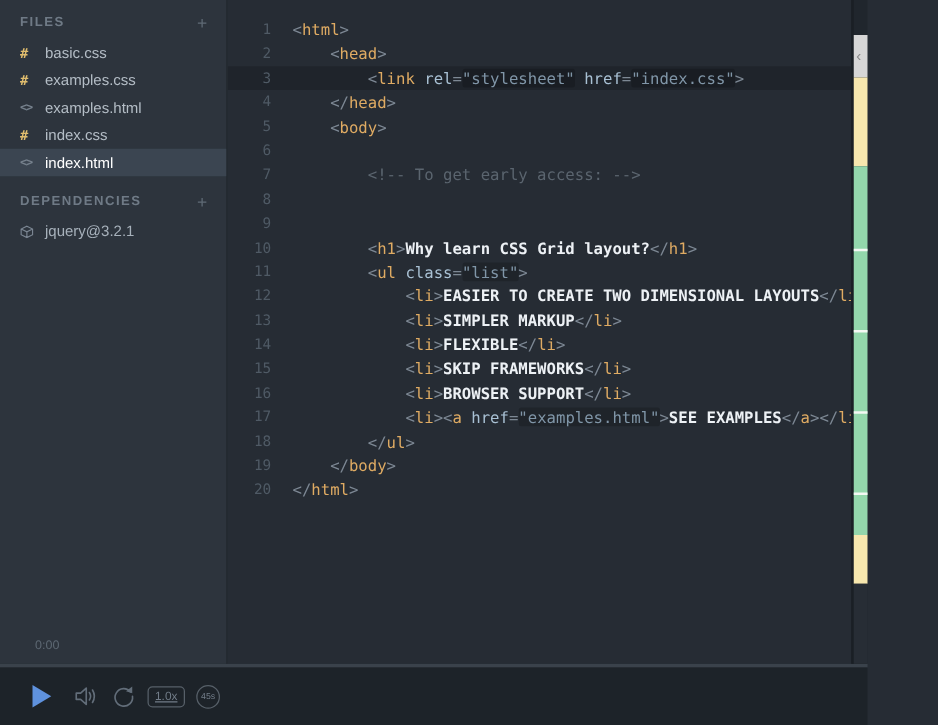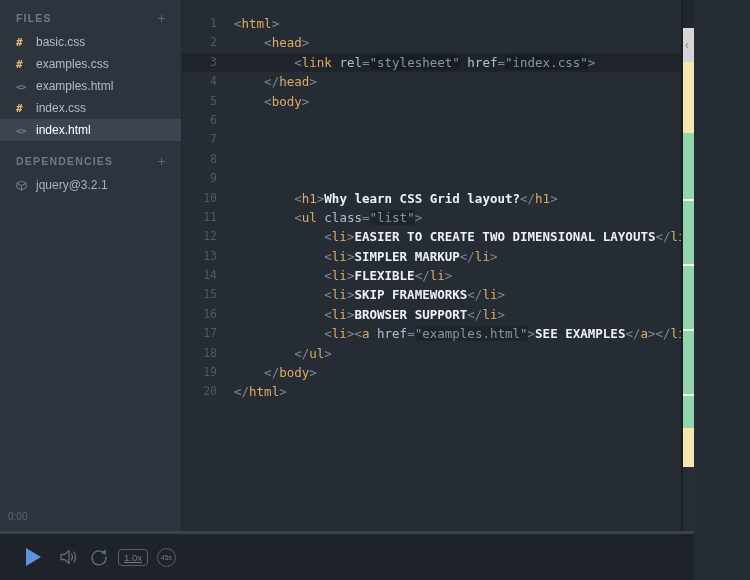--- a/index.html
+++ b/index.html
@@ -47,21 +47,21 @@
   .pv-top { height:28px; }
   .pv-toolbar { height:34px; background:var(--preview-toolbar,#d6d6d6); display:flex; align-items:center; }
   .pv-arrow { color:#8a8a8a; font-size:12px; padding-left:2px; cursor:pointer; }
   .pv-yellow { height:71px; background:var(--preview-yellow,#f7e7ae); }
   .pv-green { height:295px; background:var(--preview-green,#93d6ab); position:relative; }
   .pv-divider { position:absolute; left:0; right:0; height:2px; background:#f4f7f3; }
   .pv-yellow2 { height:39px; background:var(--preview-yellow,#f7e7ae); }
   .pv-rest { flex:1; background:#272d35; }
 
   
-  .timestamp { position:absolute; left:8px; top:511px; font-size:10px; color:#5d6873; }
+  .timestamp { position:absolute; left:28px; top:511px; font-size:10px; color:#5d6873; }
 
   
   .progress { height:3px; background:#3a424b; cursor:pointer; }
   .player { height:46px; background:#1d2329; display:flex; align-items:center; padding-left:26px; }
   .play-btn { width:0; height:0; border-left:15px solid var(--accent-play,#5f92de);
       border-top:9px solid transparent; border-bottom:9px solid transparent; cursor:pointer; margin-right:19px; }
   .ctl { display:flex; align-items:center; justify-content:center; margin-right:9px; cursor:pointer;
       color:#626d79; }
   .speed-btn { border:1px solid #576069; border-radius:4px; font-size:9.5px; padding:2px 5px; color:#717c88;text-decoration:underline; }
   .skip-btn { border:1px solid #576069; border-radius:50%; width:19px; height:19px; font-size:7px; color:#717c88; }
@@ -120,21 +120,21 @@
     </div>
 
     <div class="editor">
       <div id="code-lines">
           <div class="code-line"><span class="gutter">1</span><span class="code"><span class="tk-w"></span><span class="tk-p">&lt;</span><span class="tk-t">html</span><span class="tk-p">&gt;</span></span></div>
           <div class="code-line"><span class="gutter">2</span><span class="code"><span class="tk-w">    </span><span class="tk-p">&lt;</span><span class="tk-t">head</span><span class="tk-p">&gt;</span></span></div>
           <div class="code-line active"><span class="gutter">3</span><span class="code"><span class="tk-w">        </span><span class="tk-p">&lt;</span><span class="tk-t">link</span><span class="tk-w"> </span><span class="tk-a">rel</span><span class="tk-p">=</span><span class="tk-s">"stylesheet"</span><span class="tk-w"> </span><span class="tk-a">href</span><span class="tk-p">=</span><span class="tk-s">"index.css"</span><span class="tk-p">&gt;</span></span></div>
           <div class="code-line"><span class="gutter">4</span><span class="code"><span class="tk-w">    </span><span class="tk-p">&lt;/</span><span class="tk-t">head</span><span class="tk-p">&gt;</span></span></div>
           <div class="code-line"><span class="gutter">5</span><span class="code"><span class="tk-w">    </span><span class="tk-p">&lt;</span><span class="tk-t">body</span><span class="tk-p">&gt;</span></span></div>
           <div class="code-line"><span class="gutter">6</span><span class="code"><span class="tk-w"></span></span></div>
-          <div class="code-line"><span class="gutter">7</span><span class="code"><span class="tk-w">        </span></span></div>
+          <div class="code-line"><span class="gutter">7</span><span class="code"><span class="tk-w">        </span><span class="tk-c">&lt;!-- To get early access: --&gt;</span></span></div>
           <div class="code-line"><span class="gutter">8</span><span class="code"><span class="tk-w">        </span></span></div>
           <div class="code-line"><span class="gutter">9</span><span class="code"><span class="tk-w"></span></span></div>
           <div class="code-line"><span class="gutter">10</span><span class="code"><span class="tk-w">        </span><span class="tk-p">&lt;</span><span class="tk-t">h1</span><span class="tk-p">&gt;</span><span class="tk-x">Why learn CSS Grid layout?</span><span class="tk-p">&lt;/</span><span class="tk-t">h1</span><span class="tk-p">&gt;</span></span></div>
           <div class="code-line"><span class="gutter">11</span><span class="code"><span class="tk-w">        </span><span class="tk-p">&lt;</span><span class="tk-t">ul</span><span class="tk-w"> </span><span class="tk-a">class</span><span class="tk-p">=</span><span class="tk-s">"list"</span><span class="tk-p">&gt;</span></span></div>
           <div class="code-line"><span class="gutter">12</span><span class="code"><span class="tk-w">            </span><span class="tk-p">&lt;</span><span class="tk-t">li</span><span class="tk-p">&gt;</span><span class="tk-x">EASIER TO CREATE TWO DIMENSIONAL LAYOUTS</span><span class="tk-p">&lt;/</span><span class="tk-t">li</span><span class="tk-p">&gt;</span></span></div>
           <div class="code-line"><span class="gutter">13</span><span class="code"><span class="tk-w">            </span><span class="tk-p">&lt;</span><span class="tk-t">li</span><span class="tk-p">&gt;</span><span class="tk-x">SIMPLER MARKUP</span><span class="tk-p">&lt;/</span><span class="tk-t">li</span><span class="tk-p">&gt;</span></span></div>
           <div class="code-line"><span class="gutter">14</span><span class="code"><span class="tk-w">            </span><span class="tk-p">&lt;</span><span class="tk-t">li</span><span class="tk-p">&gt;</span><span class="tk-x">FLEXIBLE</span><span class="tk-p">&lt;/</span><span class="tk-t">li</span><span class="tk-p">&gt;</span></span></div>
           <div class="code-line"><span class="gutter">15</span><span class="code"><span class="tk-w">            </span><span class="tk-p">&lt;</span><span class="tk-t">li</span><span class="tk-p">&gt;</span><span class="tk-x">SKIP FRAMEWORKS</span><span class="tk-p">&lt;/</span><span class="tk-t">li</span><span class="tk-p">&gt;</span></span></div>
           <div class="code-line"><span class="gutter">16</span><span class="code"><span class="tk-w">            </span><span class="tk-p">&lt;</span><span class="tk-t">li</span><span class="tk-p">&gt;</span><span class="tk-x">BROWSER SUPPORT</span><span class="tk-p">&lt;/</span><span class="tk-t">li</span><span class="tk-p">&gt;</span></span></div>
           <div class="code-line"><span class="gutter">17</span><span class="code"><span class="tk-w">            </span><span class="tk-p">&lt;</span><span class="tk-t">li</span><span class="tk-p">&gt;</span><span class="tk-p">&lt;</span><span class="tk-t">a</span><span class="tk-w"> </span><span class="tk-a">href</span><span class="tk-p">=</span><span class="tk-s">"examples.html"</span><span class="tk-p">&gt;</span><span class="tk-x">SEE EXAMPLES</span><span class="tk-p">&lt;/</span><span class="tk-t">a</span><span class="tk-p">&gt;</span><span class="tk-p">&lt;/</span><span class="tk-t">li</span><span class="tk-p">&gt;</span></span></div>

